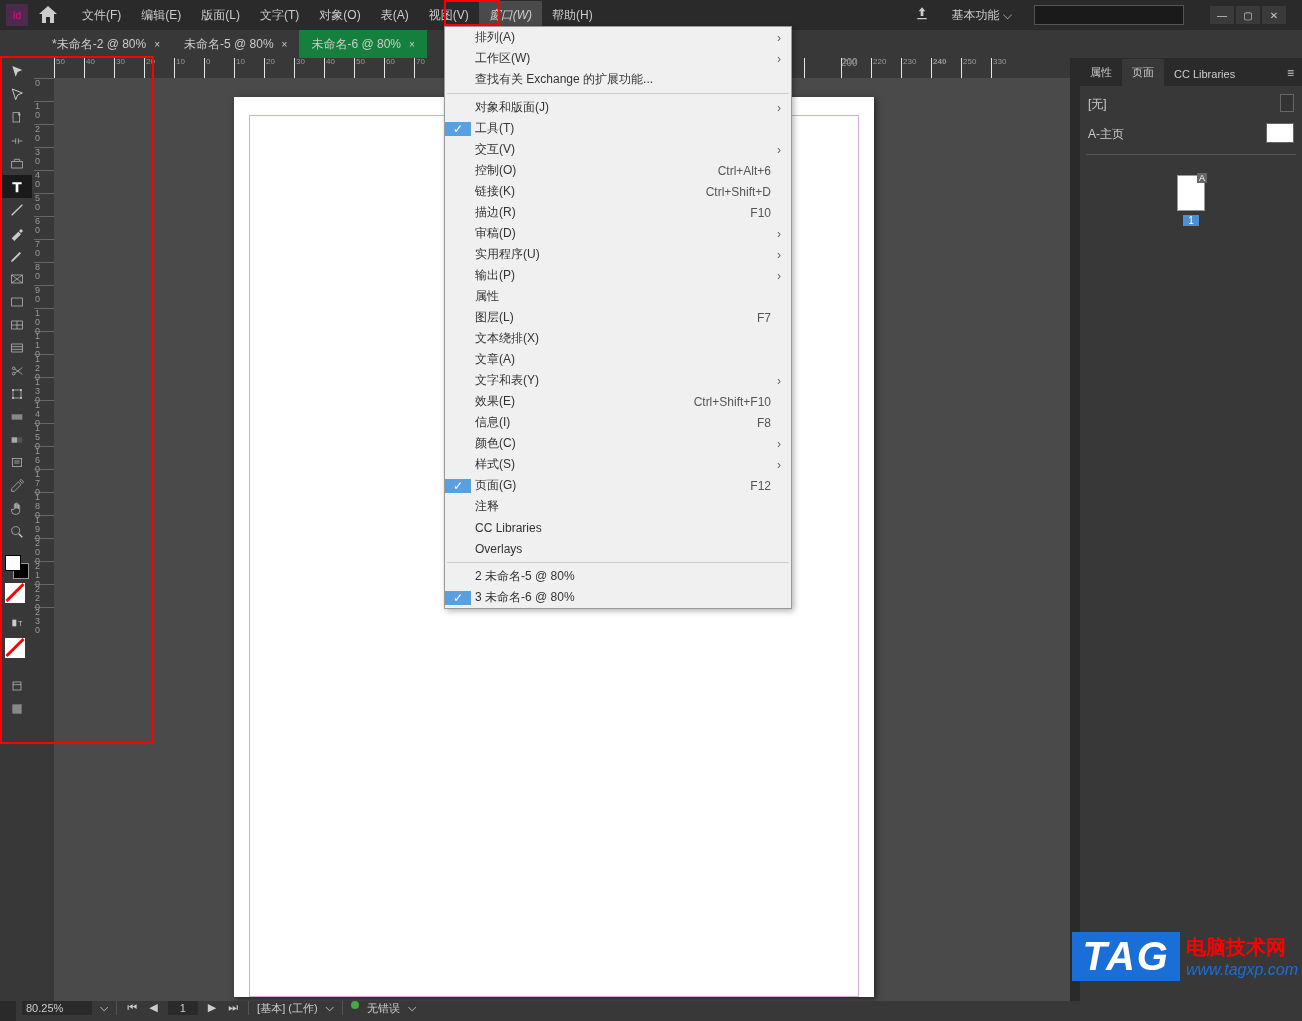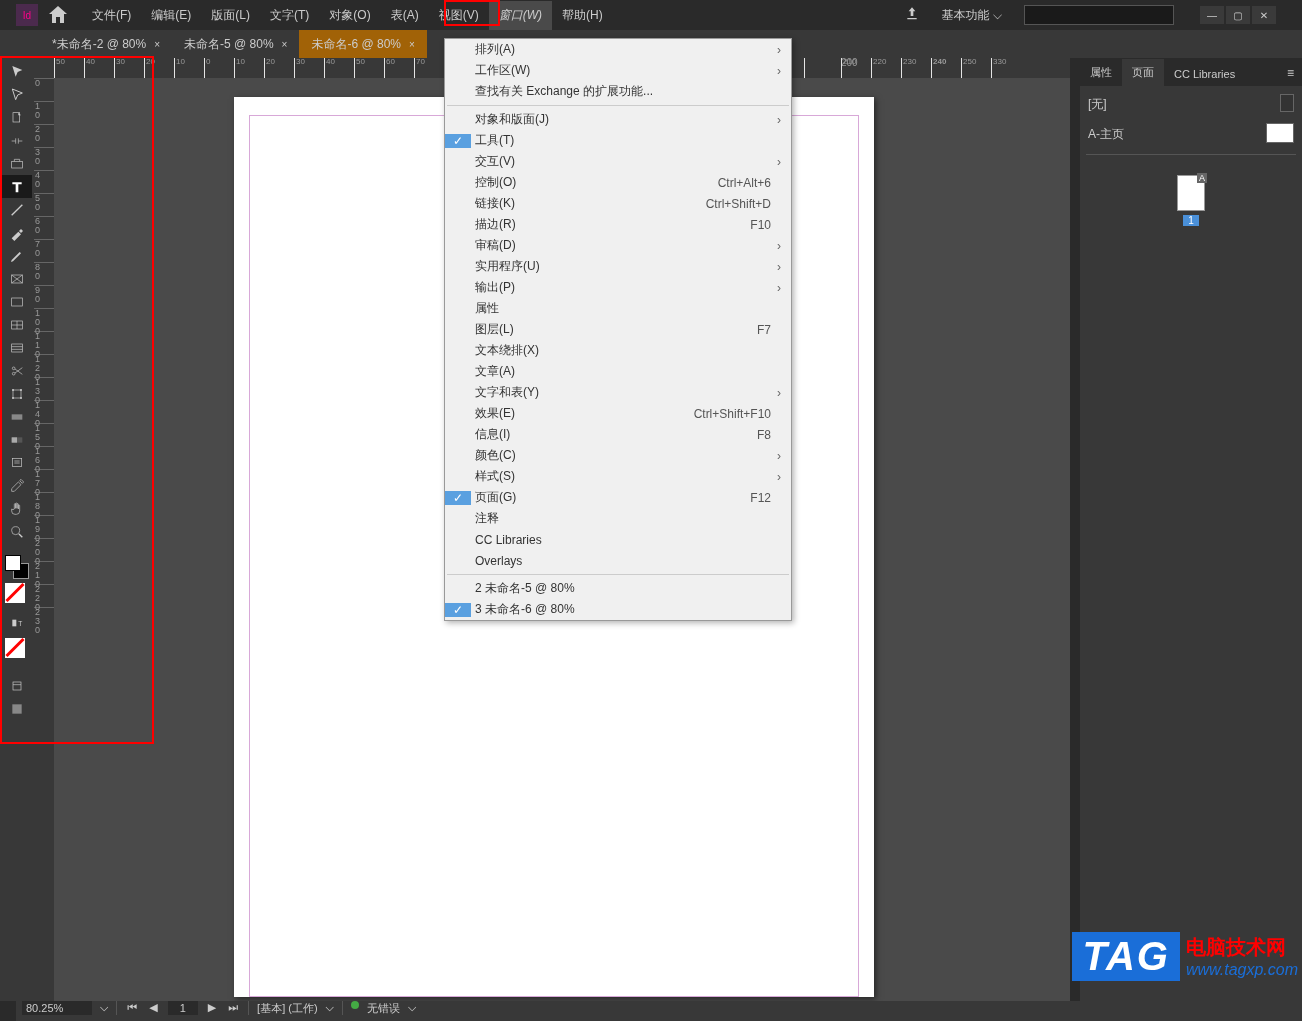--- a/index.html
+++ b/index.html
@@ -1,34 +1,34 @@
 <!DOCTYPE html>
 <html><head>
 <meta charset="utf-8">
 <style>
 * { margin: 0; padding: 0; box-sizing: border-box; font-family: "Microsoft YaHei", Arial, sans-serif; }
 body { background: #2a2a2a; width: 1302px; height: 1021px; overflow: hidden; position: relative; color: #ccc; font-size: 12px; user-select: none; }
 
 
-.titlebar { height: 30px; background: #2a2a2a; display: flex; align-items: center; padding: 0 16px; }
+.titlebar { height: 30px; background: #2a2a2a; display: flex; align-items: center; padding: 0 6px; }
 .app-icon { width: 22px; height: 22px; background: #4b2a4d; display: flex; align-items: center; justify-content: center; color: #f08; font-size: 10px; margin-right: 8px; }
 .home-icon { width: 24px; height: 24px; display: flex; align-items: center; justify-content: center; margin-right: 12px; cursor: pointer; }
 .menu-bar { display: flex; flex: 1; }
 .menu-item { padding: 6px 10px; cursor: pointer; }
 .menu-item.active { background: #4a4a4a; font-style: italic; }
 .right-icons { display: flex; align-items: center; gap: 14px; margin-right: 10px; }
 .ws-dropdown { padding: 4px 8px; }
 .search-box { width: 150px; height: 20px; background: #1a1a1a; border: 1px solid #555; }
 .window-controls { display: flex; gap: 2px; margin-left: 12px; }
 .win-btn { width: 24px; height: 18px; background: #3a3a3a; display: flex; align-items: center; justify-content: center; cursor: pointer; font-size: 10px; }
 
 
 .tab-bar { height: 28px; background: #383838; display: flex; align-items: center; padding-left: 40px; }
 .doc-tab { padding: 6px 12px; display: flex; align-items: center; gap: 8px; cursor: pointer; }
-.doc-tab.active { background: #a16207; }
+.doc-tab.active { background: #15803d; }
 .tab-close { font-size: 10px; }
 
 
 .main { display: flex; height: calc(100% - 78px); position: relative; }
 
 
 .toolbar-wrap { width: 34px; background: #383838; padding-top: 2px; }
 .tool { width: 30px; height: 23px; display: flex; align-items: center; justify-content: center; margin: 0 auto; cursor: pointer; font-size: 13px; }
 .tool.sel { background: #1a1a1a; }
 .tool svg { width: 16px; height: 16px; fill: #ccc; }
@@ -47,21 +47,21 @@
 .ruler-v .tick { border-top: 1px solid #666; height: 23px; text-align: left; padding-left: 1px; line-height: 1; }
 .ruler-corner { position: absolute; top: 0; left: 0; width: 20px; height: 20px; background: #383838; }
 .page { position: absolute; background: #fff; left: 200px; top: 39px; width: 640px; height: 900px; box-shadow: 2px 2px 6px rgba(0,0,0,0.5); }
 .page-margin { position: absolute; left: 15px; top: 18px; right: 15px; bottom: 0; border: 1px solid #d8a8d8; }
 
 
 .hl-box { position: absolute; border: 2px solid red; pointer-events: none; }
 .arrow { position: absolute; pointer-events: none; }
 
 
-.dropdown { position: absolute; background: #f0f0f0; border: 1px solid #999; color: #333; font-size: 12px; z-index: 100; box-shadow: 2px 2px 6px rgba(0,0,0,0.3); margin-top: 12px; }
+.dropdown { position: absolute; background: #f0f0f0; border: 1px solid #999; color: #333; font-size: 12px; z-index: 100; box-shadow: 2px 2px 6px rgba(0,0,0,0.3); }
 .dd-item { display: flex; align-items: center; padding: 2px 0; height: 21px; cursor: pointer; }
 .dd-check { width: 26px; text-align: center; color: #fff; }
 .dd-check.on { background: #5aa0e0; }
 .dd-label { flex: 1; padding-left: 4px; }
 .dd-shortcut { padding-right: 20px; color: #555; }
 .dd-arrow { padding-right: 10px; color: #666; }
 .dd-sep { height: 1px; background: #ccc; margin: 3px 2px; }
 
 
 .right-panels { width: 222px; background: #383838; display: flex; flex-direction: column; }

